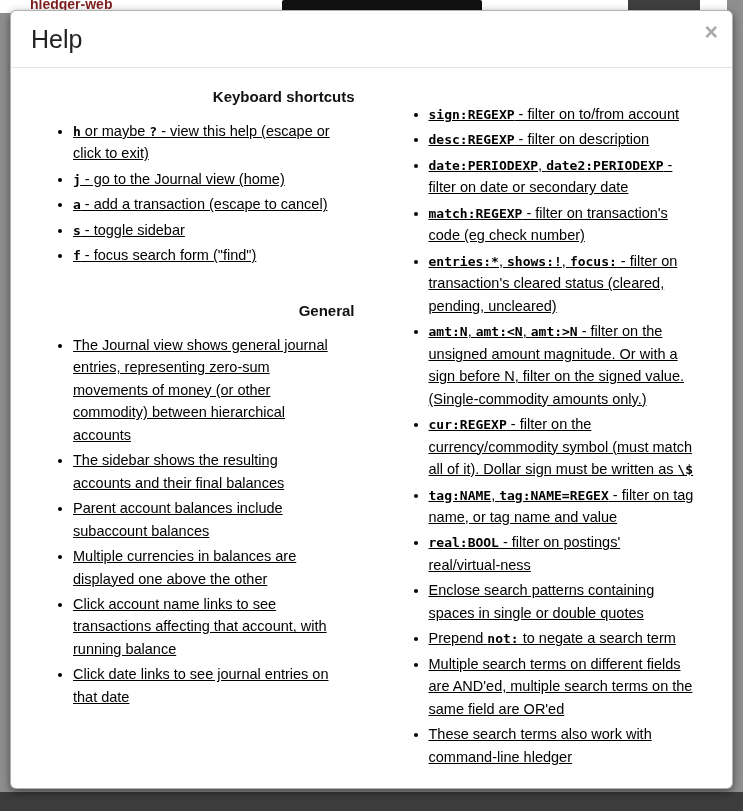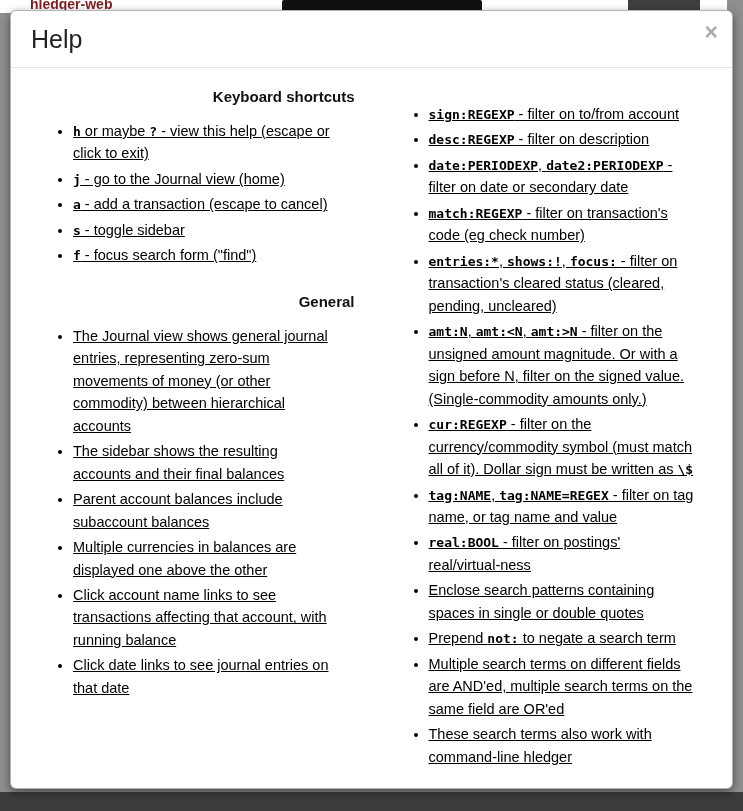--- a/index.html
+++ b/index.html
@@ -74,21 +74,21 @@
     box-sizing: border-box;
   }
   .help-col { flex: 1 1 0; min-width: 0; }
   .section-heading {
     margin: 0 0 12px 0;
     font-size: 15px;
     font-weight: bold;
     color: #111;
     text-align: right;
   }
-  .section-heading.spaced { margin-top: 26px; }
+  .section-heading.spaced { margin-top: 35px; }
   ul.help-list {
     margin: 15px; padding: 0 0 0 25px;
     list-style: disc;
     text-decoration: underline;
   }
   ul.help-list li {
     font-size: 14.5px;
     line-height: 1.55;
     color: #000;
     margin: 0 0 3px 0;

